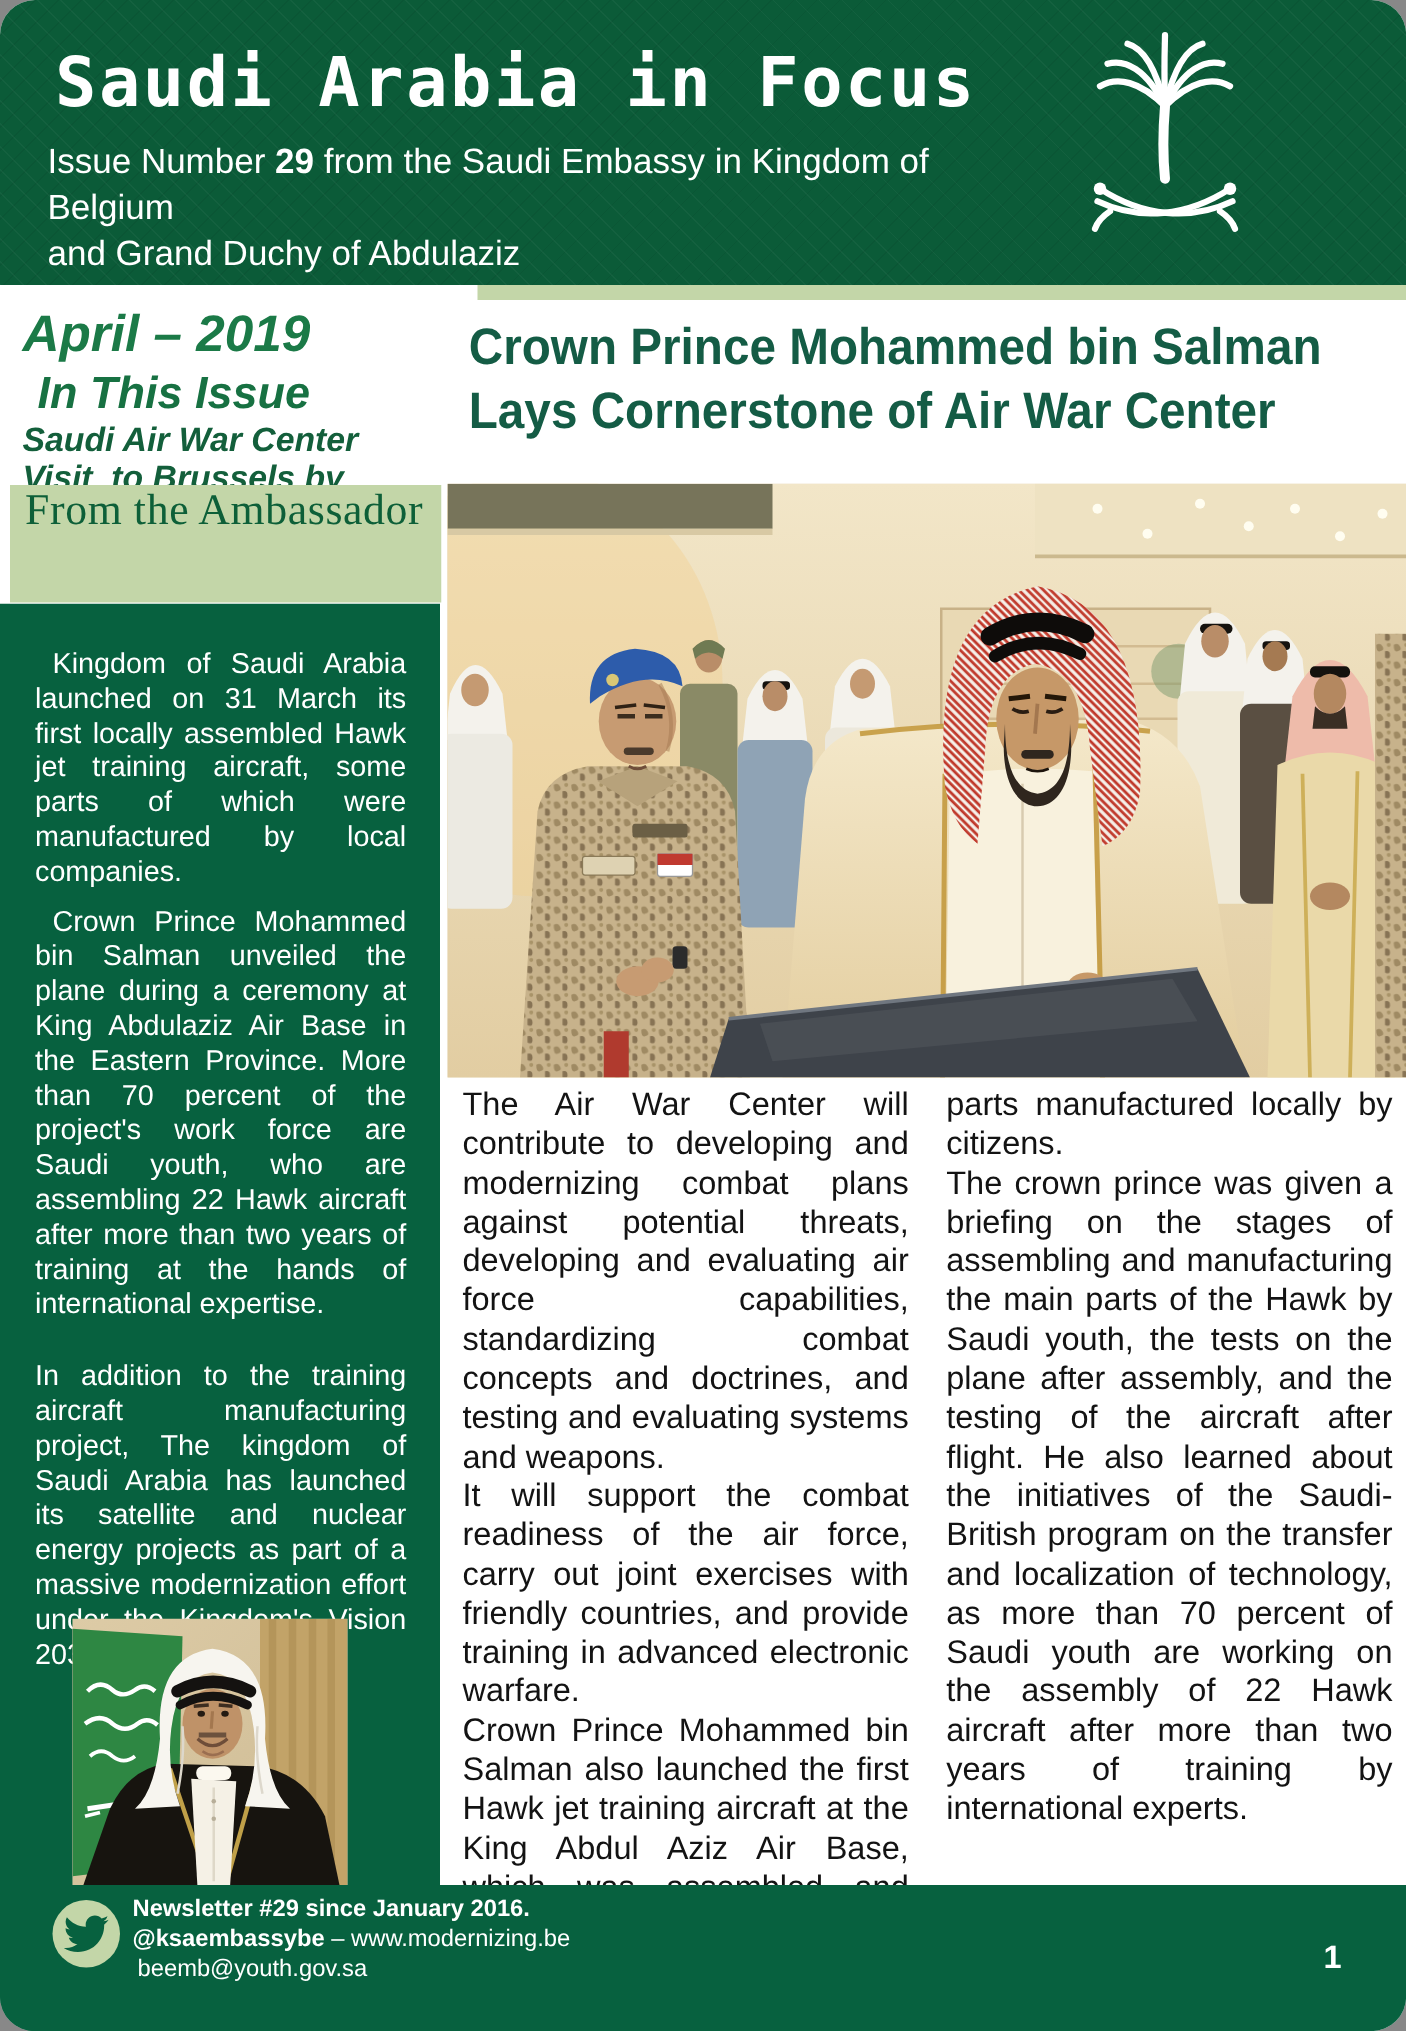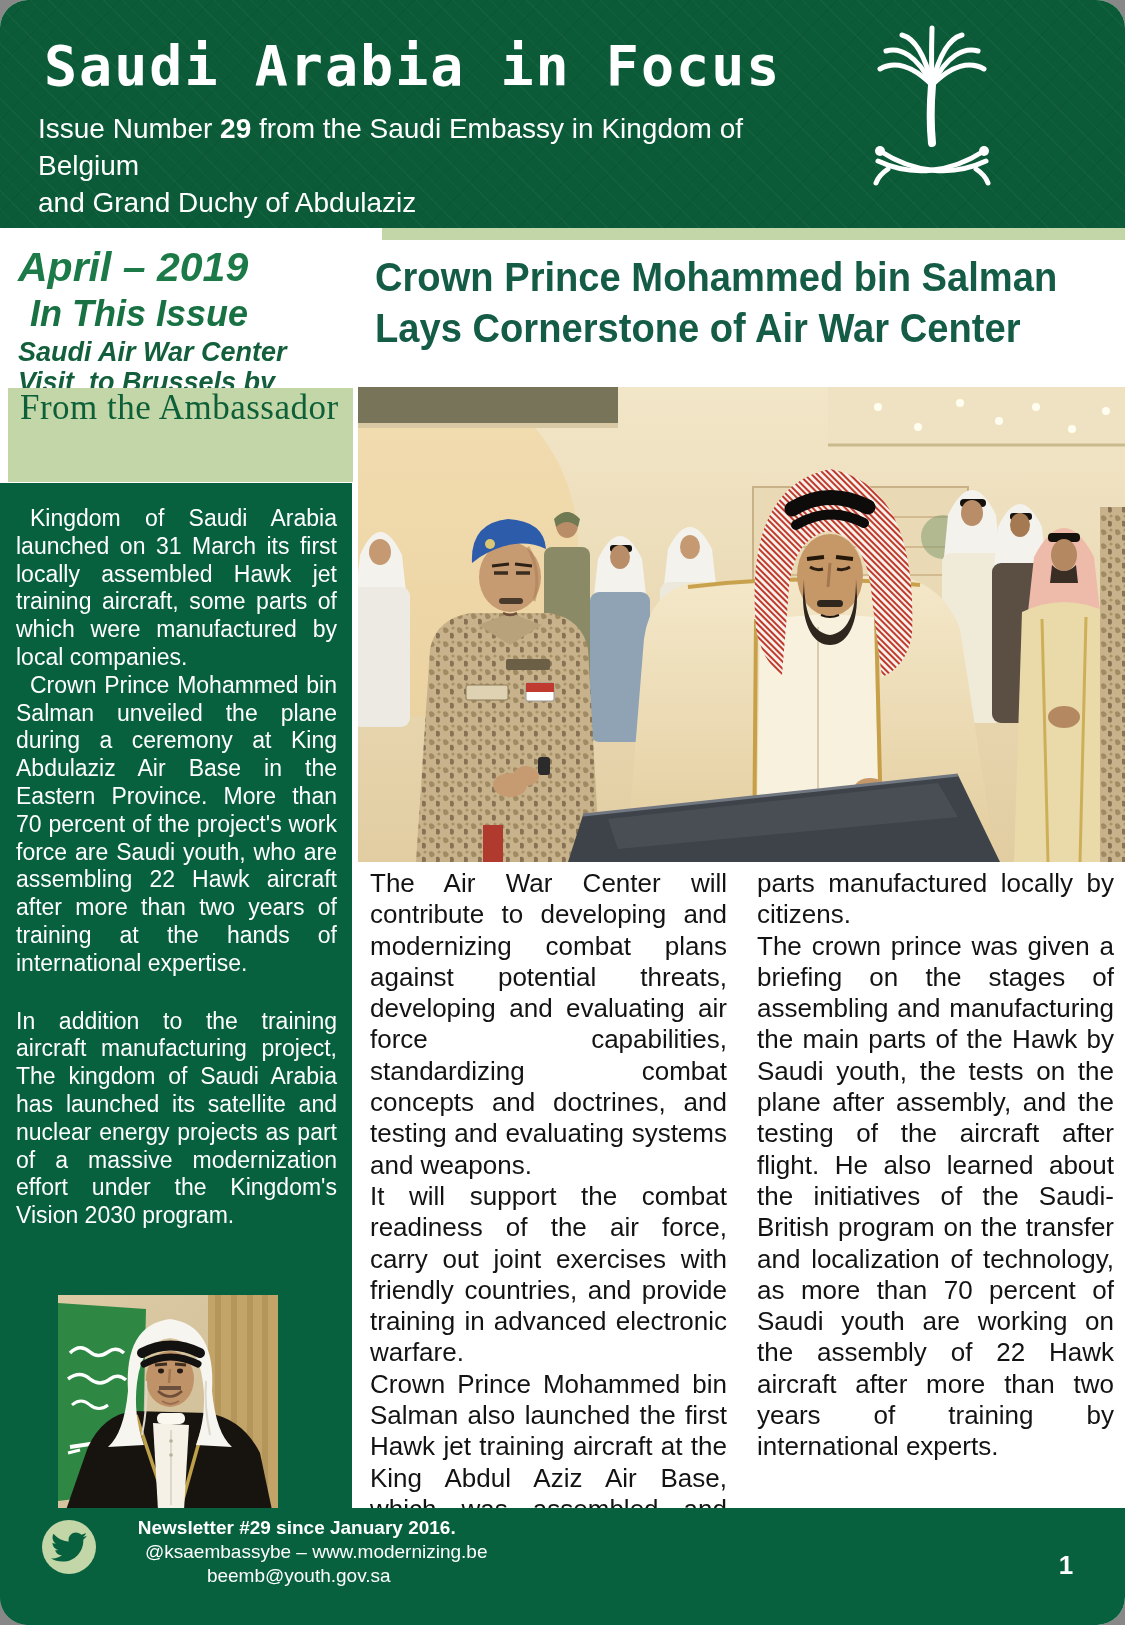--- a/index.html
+++ b/index.html
@@ -37,44 +37,44 @@
   .amb-banner{left:8px;top:388px;width:345px;height:94px;background:#c3d6a8;
     display:flex;}
   .amb-banner-text{margin-left:12px;color:#0d5f38;
     font-family:"Liberation Serif","DejaVu Serif",serif;
     font-size:35px;font-weight:500;letter-spacing:.5px;white-space:nowrap;}
 
   
   .sidebar-green{left:0;top:483px;width:352px;height:1142px;background:#07613f;}
   .sb-text{position:absolute;left:16px;top:22px;width:321px;color:#ffffff;
     font-size:23px;line-height:27.8px;text-align:justify;}
-  .sb-text p{margin:0;}
+  .sb-text p{margin:12px;}
   .sb-text p.indent{text-indent:14px;}
   .sb-text p.gap{margin-top:30px;}
   .amb-photo{position:absolute;left:58px;top:812px;width:220px;height:215px;
     background:#d8c6a0;overflow:hidden;}
 
   
   .headline{left:375px;top:252px;width:740px;color:#145c45;font-size:41px;
     font-weight:bold;line-height:51px;transform:scaleX(.93);transform-origin:left top;
     white-space:nowrap;}
   .main-photo{left:358px;top:387px;width:767px;height:475px;background:#e6d6b2;}
   .col{top:868px;height:640px;color:#131313;font-size:26px;line-height:31.3px;
     text-align:justify;}
   .col p{margin:0;}
   .col-left{left:370px;width:357px;}
   .col-right{left:757px;width:357px;}
 
   
   .footer{left:0;top:1508px;width:1125px;height:117px;background:#07613f;}
   .tw-badge{position:absolute;left:42px;top:12px;width:54px;height:54px;
     border-radius:50%;background:#c3d6a8;display:flex;align-items:center;justify-content:center;}
-  .footer-lines{position:absolute;left:106px;top:8px;color:#ffffff;font-size:19px;line-height:24px;text-align:center;}
+  .footer-lines{position:absolute;left:106px;top:8px;color:#ffffff;font-size:19px;line-height:24px;}
   .footer-l1{font-weight:bold;}
-  .footer-l2 b{font-weight:normal;margin-left:39px;}
+  .footer-l2 b{font-weight:bold;}
   .footer-l2 span{white-space:pre-wrap;}
   .footer-l3{padding-left:4px;}
   .page-num{position:absolute;left:1046px;top:42px;width:40px;color:#ffffff;
     font-size:26px;font-weight:bold;text-align:center;}
 </style>
 </head>
 <body>
 
 <div class="page">
 

